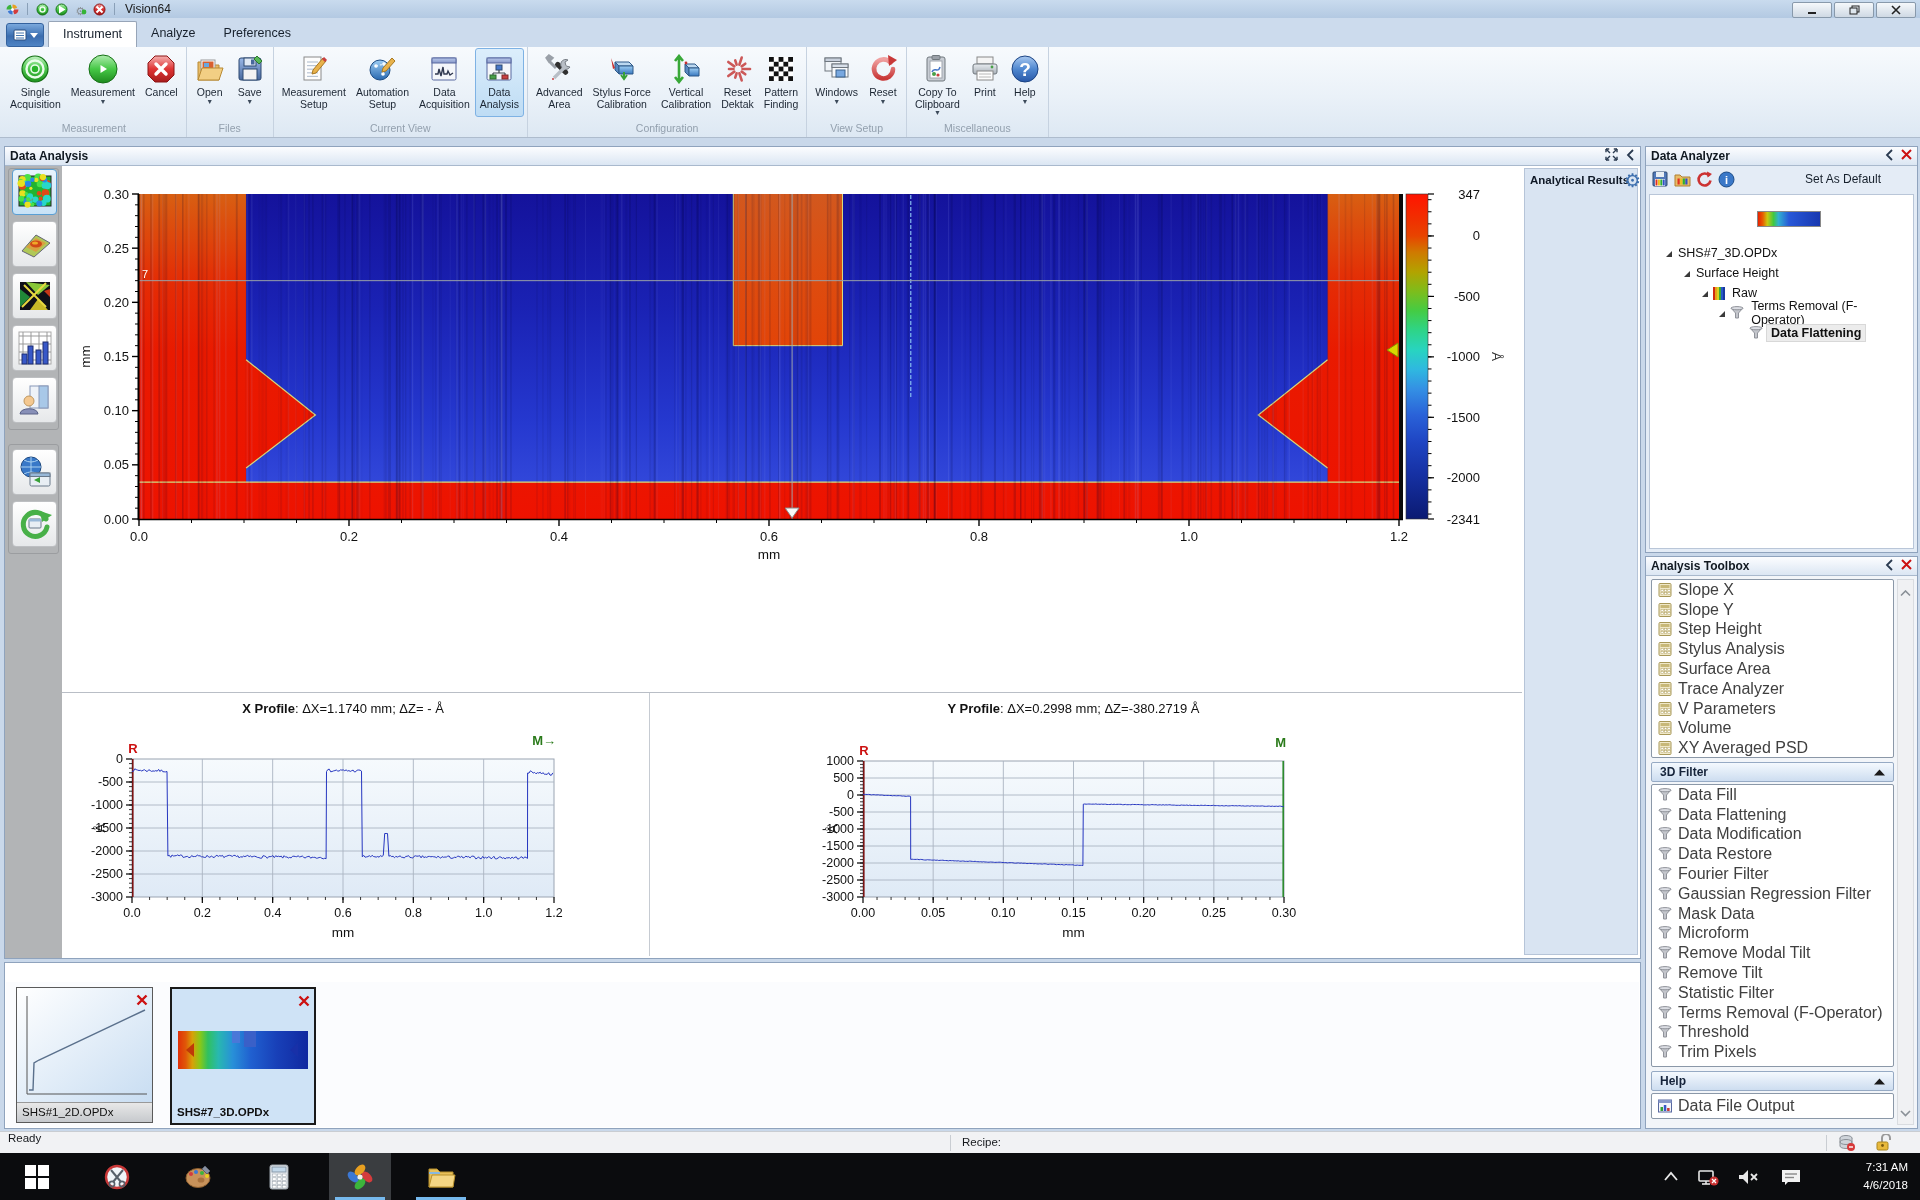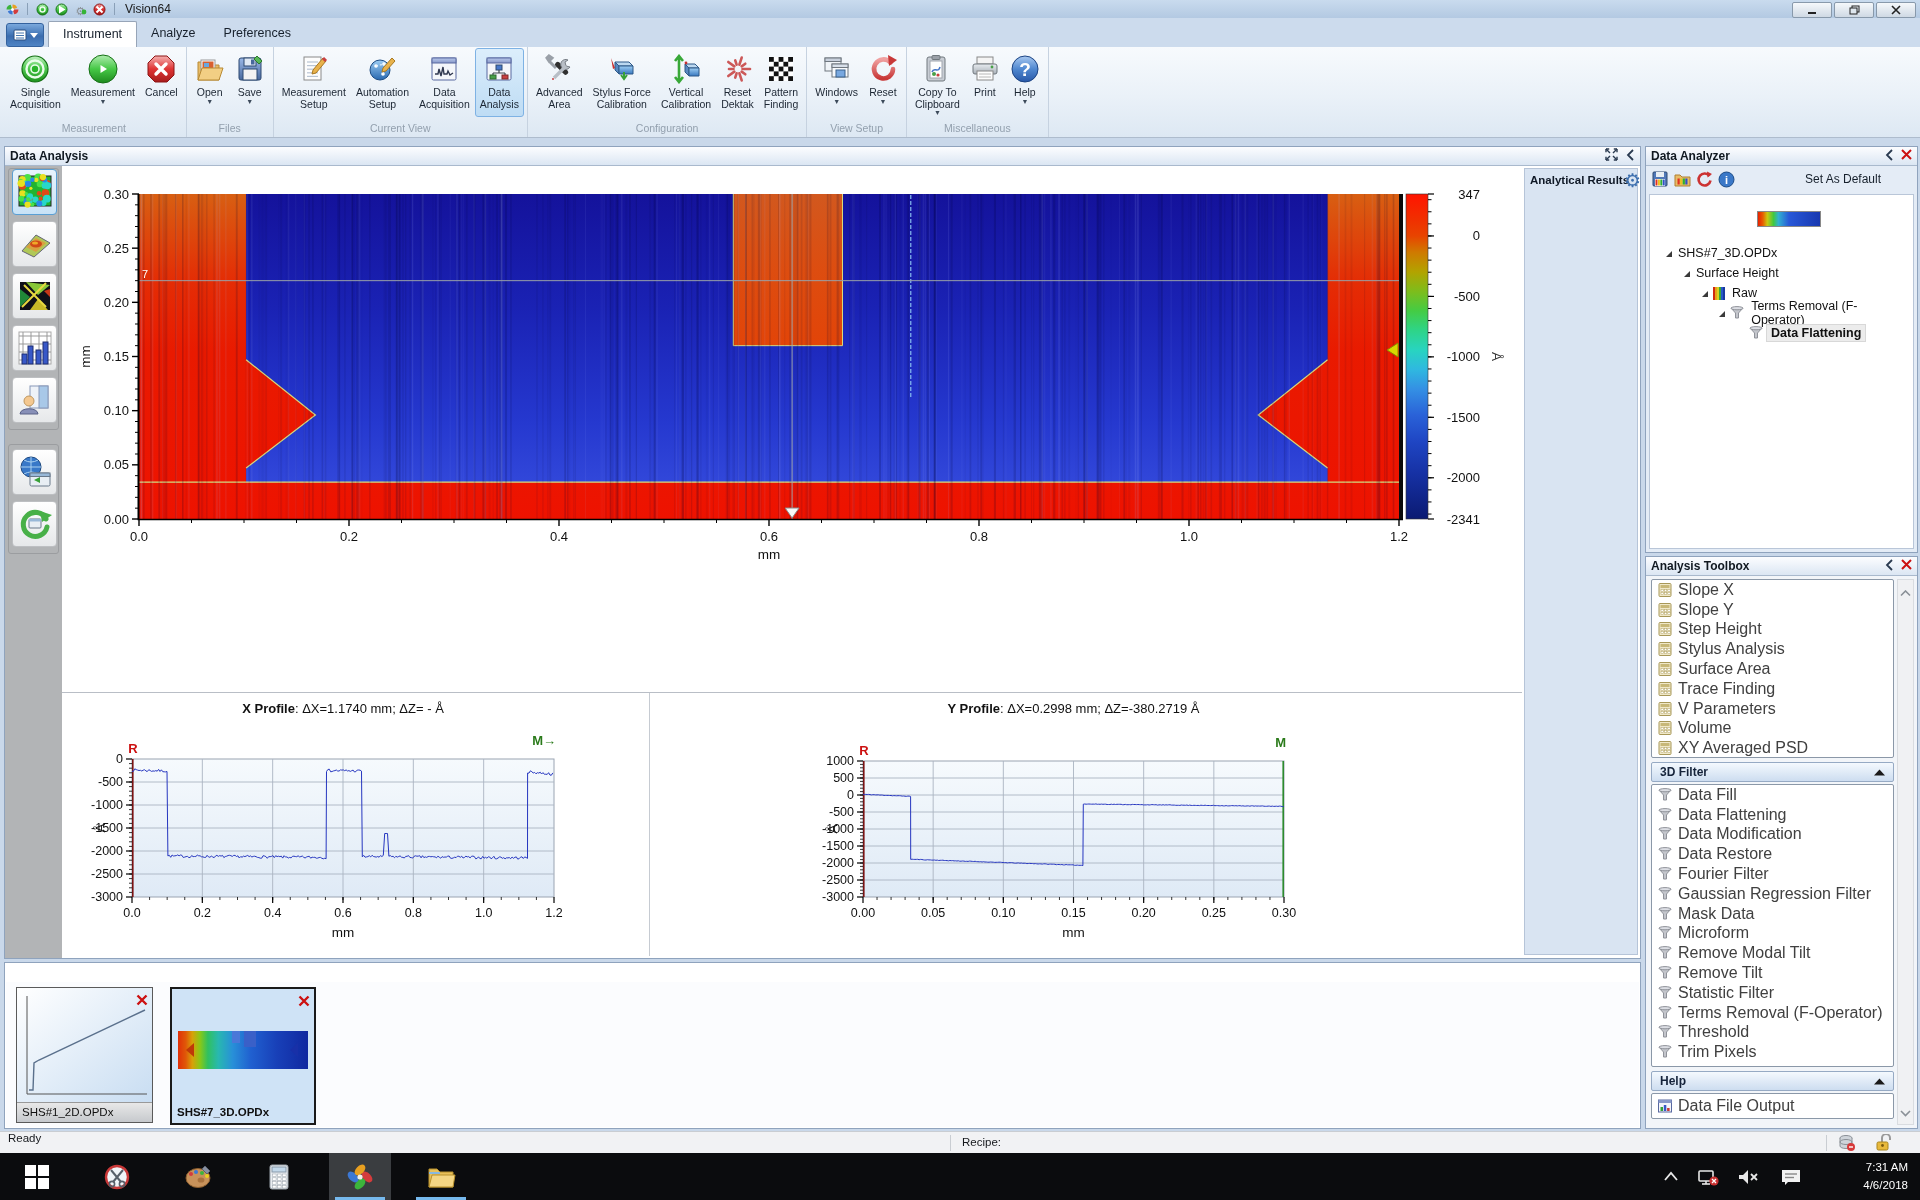--- a/index.html
+++ b/index.html
@@ -1691,21 +1691,21 @@
                 <rect x="1" y="0.5" width="12" height="13" rx="1" fill="#f0e8c8" stroke="#a89858"></rect>
                 <rect x="2.5" y="2" width="9" height="3" fill="#c8b878"></rect>
                 <rect x="3" y="6.5" width="2.4" height="2" fill="#fff" stroke="#b0a060" stroke-width="0.5"></rect>
                 <rect x="3" y="9.5" width="2.4" height="2" fill="#fff" stroke="#b0a060" stroke-width="0.5"></rect>
                 <rect x="6.4" y="6.5" width="2.4" height="2" fill="#fff" stroke="#b0a060" stroke-width="0.5"></rect>
                 <rect x="6.4" y="9.5" width="2.4" height="2" fill="#fff" stroke="#b0a060" stroke-width="0.5"></rect>
                 <rect x="9.8" y="6.5" width="2.4" height="2" fill="#fff" stroke="#b0a060" stroke-width="0.5"></rect>
                 <rect x="9.8" y="9.5" width="2.4" height="2" fill="#fff" stroke="#b0a060" stroke-width="0.5"></rect>
               </svg>
             </span>
-            <span>Trace Finding</span>
+            <span>Trace Analyzer</span>
           </div>
           <div class="tb-item">
             <span style="display: inline-flex;">
               <svg width="14" height="14" viewBox="0 0 14 14">
                 <rect x="1" y="0.5" width="12" height="13" rx="1" fill="#f0e8c8" stroke="#a89858"></rect>
                 <rect x="2.5" y="2" width="9" height="3" fill="#c8b878"></rect>
                 <rect x="3" y="6.5" width="2.4" height="2" fill="#fff" stroke="#b0a060" stroke-width="0.5"></rect>
                 <rect x="3" y="9.5" width="2.4" height="2" fill="#fff" stroke="#b0a060" stroke-width="0.5"></rect>
                 <rect x="6.4" y="6.5" width="2.4" height="2" fill="#fff" stroke="#b0a060" stroke-width="0.5"></rect>
                 <rect x="6.4" y="9.5" width="2.4" height="2" fill="#fff" stroke="#b0a060" stroke-width="0.5"></rect>

